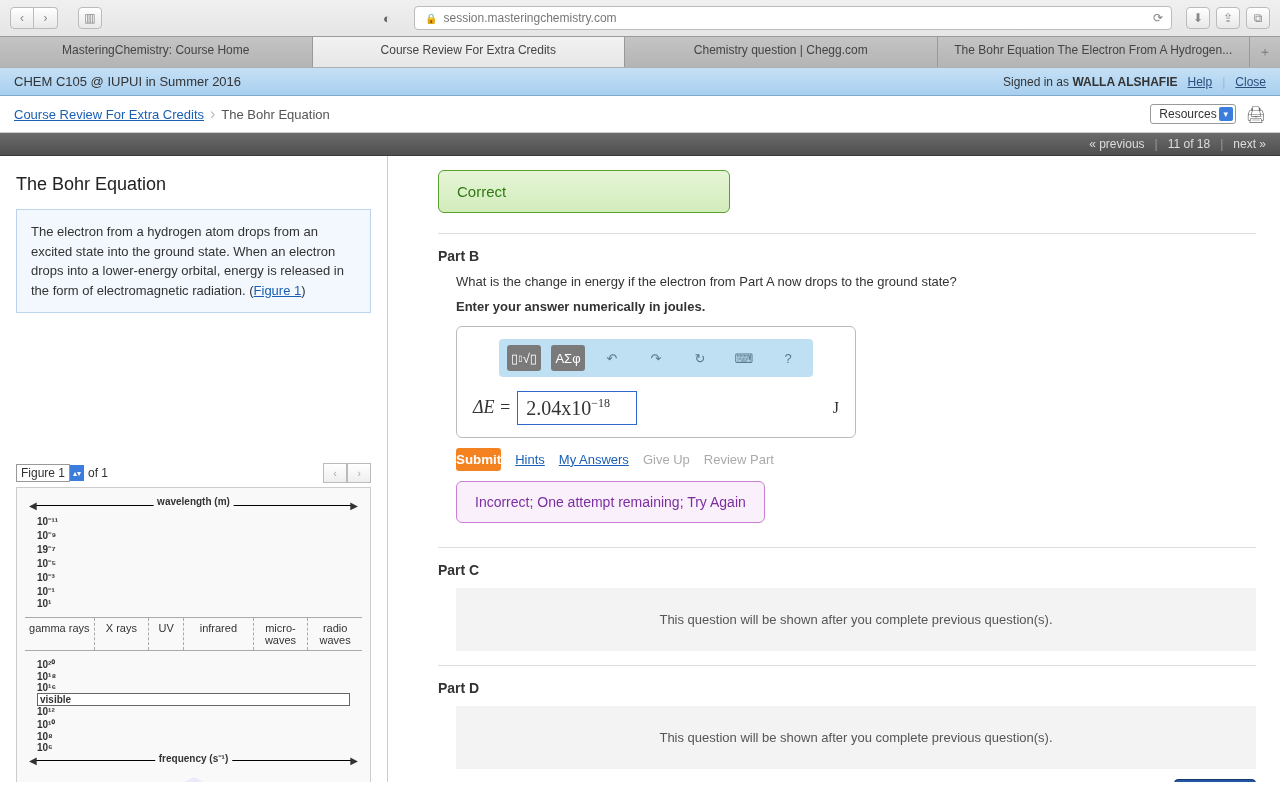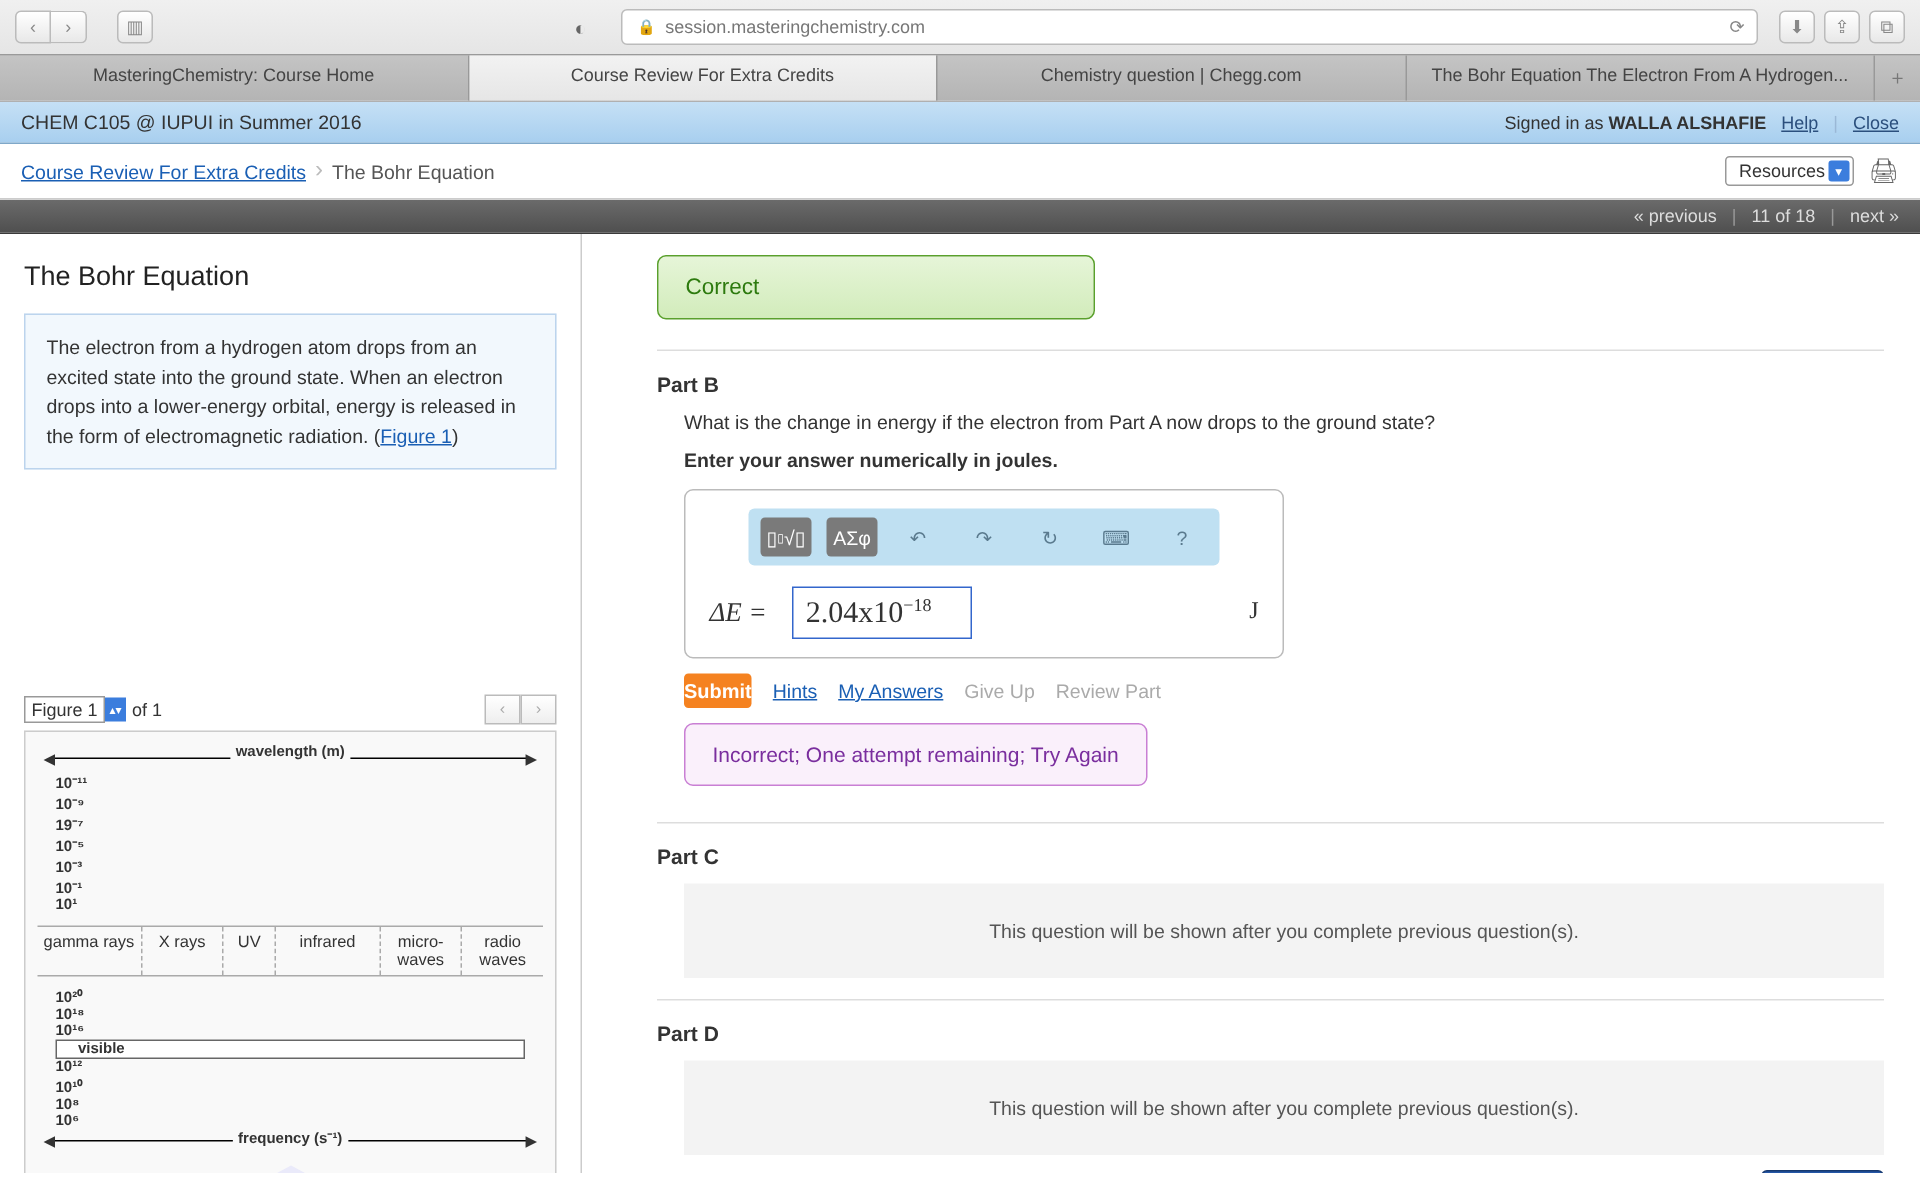--- a/index.html
+++ b/index.html
@@ -84,21 +84,21 @@
 .correct-box { border: 1px solid #5aa02c; background: linear-gradient(#e6f5d8,#d2ecbb); border-radius: 6px; padding: 12px 18px; color: #2d7a0e; font-weight: normal; font-size: 15px; width: 292px; margin-bottom: 20px; }
 hr.div { border:none; border-top:1px solid #ddd; margin: 14px 0; }
 .part-title { font-weight: bold; font-size: 14px; margin-bottom: 10px; }
 .q-text { font-size: 13px; margin-bottom: 10px; margin-left: 18px; }
 .q-instr { font-weight: bold; font-size: 13px; margin-bottom: 12px; margin-left: 18px; }
 
 .answer-box { border: 1px solid #bbb; border-radius: 6px; padding: 12px 16px; margin-left: 18px; width: 400px; }
 .eq-toolbar { background: #bfe0f2; border-radius: 4px; padding: 6px 8px; display: flex; align-items: center; gap: 10px; margin: 0 auto 14px; width: fit-content; }
 .eq-toolbar .tb { width: 34px; height: 26px; background: #7a7a7a; color:#fff; border-radius:3px; display:flex; align-items:center; justify-content:center; font-size:13px; cursor:pointer; }
 .eq-toolbar .tb.light { background: transparent; color: #5a7a8e; }
-.answer-row { display:flex; align-items:center; gap:17px; font-size:18px; font-style:italic; font-family: "Times New Roman", serif; }
+.answer-row { display:flex; align-items:center; gap:6px; font-size:18px; font-style:italic; font-family: "Times New Roman", serif; }
 .answer-row .input { border: 1px solid #3366cc; padding: 4px 8px; font-family: "Times New Roman", serif; font-size: 20px; font-style: normal; min-width: 120px; }
 .answer-row .input sup { font-size: 12px; }
 .answer-row .unit { margin-left: auto; font-style: normal; font-size: 16px; }
 
 .action-row { display:flex; align-items:center; gap:14px; margin: 10px 0 10px 18px; font-size: 13px; }
 .submit-btn { background: #f58220; color: #fff; border: none; border-radius: 3px; padding: 4px 0; font-weight: bold; cursor: pointer; }
 .action-row a { color: #1a5fb4; text-decoration: underline; cursor:pointer; }
 .action-row .dis { color: #aaa; cursor: default; }
 
 .feedback-box { border: 1px solid #c97fd4; background: #faf0fb; border-radius: 6px; padding: 12px 18px; color: #7a2e9e; font-weight: normal; font-size: 14px; margin-left: 18px; width: fit-content; }
@@ -212,21 +212,21 @@
           <div style="flex:1">X rays</div>
           <div style="flex:0.6">UV</div>
           <div style="flex:1.3">infrared</div>
           <div style="flex:1">micro- waves</div>
           <div style="flex:1">radio waves</div>
         </div>
         <div class="ticks" style="margin-top:6px">
           <span>10²⁰</span>
           <span>10¹⁸</span>
           <span>10¹⁶</span>
-          <span style="border:1px solid #666; padding:0 14px; background:#fff">visible</span>
+          <span style="border:1px solid #666; padding:0 2px; background:#fff">visible</span>
           <span>10¹²</span>
           <span>10¹⁰</span>
           <span>10⁸</span>
           <span>10⁶</span>
         </div>
         <div class="axis-line">
           <span class="arrL">◀</span>
           <span class="axis-label">frequency (s⁻¹)</span>
           <span class="arrR">▶</span>
         </div>

